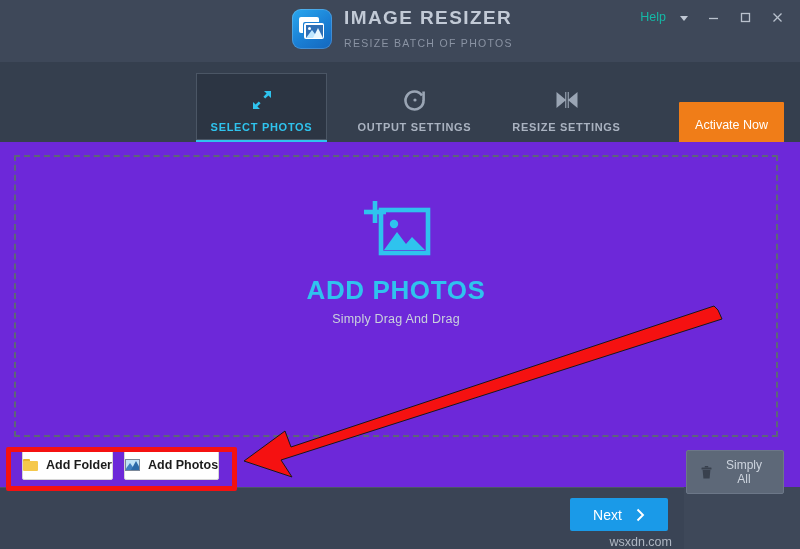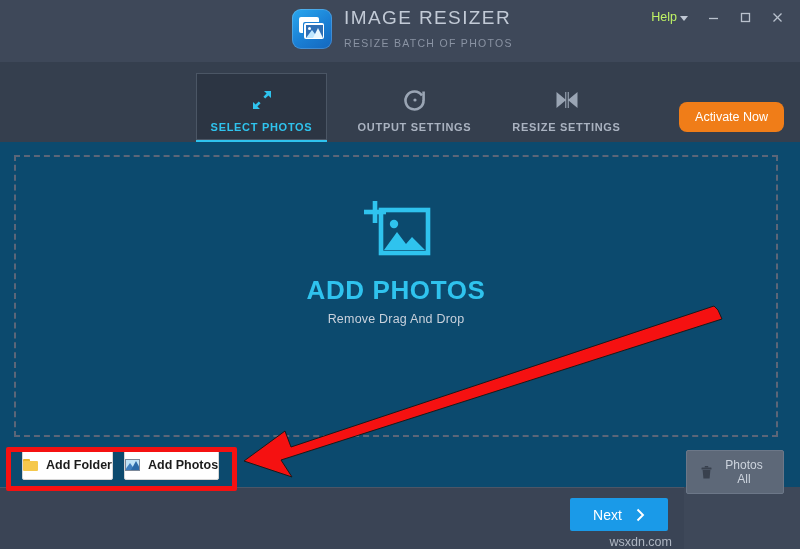--- a/index.html
+++ b/index.html
@@ -46,36 +46,36 @@
     border-left:6px solid transparent;border-right:6px solid transparent;
     border-bottom:8px solid #bfe6ff;
   }
   .applogo .ph2 .mtn2{
     position:absolute;left:7px;bottom:0;width:0;height:0;
     border-left:5px solid transparent;border-right:5px solid transparent;
     border-bottom:10px solid #eaf7ff;
   }
   .brandtext{display:flex;flex-direction:column;justify-content:center;}
   .brandtitle{
-    color:#c2cad6;font-size:19px;font-weight:normal;letter-spacing:1.4px;
+    color:#c2cad6;font-size:19px;font-weight:bold;letter-spacing:1.4px;
     line-height:20px;
   }
   .brandsub{
     color:#8a93a3;font-size:10.5px;letter-spacing:1.3px;line-height:14px;
     margin-top:8px;
   }
 
   
   .wincontrols{
     position:absolute;right:8px;top:4px;height:26px;
     display:flex;align-items:center;gap:2px;
   }
   .helpbtn{
-    display:flex;align-items:center;gap:3px;
-    color:#bef264;font-size:12.5px;padding:4px 8px;cursor:default;
+    display:flex;align-items:center;gap:14px;
+    color:#14b8a6;font-size:12.5px;padding:4px 8px;cursor:default;
   }
   .chev{
     width:0;height:0;border-left:4.5px solid transparent;
     border-right:4.5px solid transparent;border-top:5px solid #c0c8d4;
     margin-top:2px;
   }
   .wbtn{
     width:30px;height:24px;display:flex;align-items:center;justify-content:center;
     color:#b9c1cd;cursor:default;
   }
@@ -106,28 +106,28 @@
   .tab.active .tlabel{color:#2fc3ee;}
   .tab.active .underline{
     position:absolute;left:0;bottom:-3px;width:131px;height:3px;background:#2fc3ee;
   }
   .tab.second{margin-left:21px;}
   .tab.third{margin-left:22px;}
 
   .activate{
     position:absolute;right:16px;top:102px;
     background:#f07d18;color:#ffffff;font-size:12.5px;
-    padding:8px 16px;border:0;border-radius:8px;cursor:default;
+    padding:16px 16px;border:0;border-radius:1px;cursor:default;
     font-family:"Liberation Sans", sans-serif;
   }
 
   
   .mainpanel{
     position:absolute;left:0;top:142px;width:800px;height:345px;
-    background:#0c4a6e;
+    background:#6d28d9;
   }
   .dropzone{
     position:absolute;left:14px;top:13px;width:764px;height:282px;
     border:2px dashed #5c6678;box-sizing:border-box;
   }
   .dzinner{
     position:absolute;left:0;right:0;top:42px;
     display:flex;flex-direction:column;align-items:center;
   }
   .photoicon{position:relative;width:70px;height:62px;}
@@ -293,21 +293,21 @@
             <g stroke="#2fc3ee" stroke-width="4.6" fill="none">
               <line x1="3" y1="13" x2="25" y2="13"></line>
               <line x1="14" y1="2" x2="14" y2="24"></line>
             </g>
             <rect x="20" y="11" width="47" height="43" fill="none" stroke="#2fc3ee" stroke-width="4.6"></rect>
             <circle cx="33" cy="25" r="4.2" fill="#2fc3ee"></circle>
             <path d="M23 51 L36 33 L45 45 L51 38 L64 51 Z" fill="#2fc3ee"></path>
           </svg>
         </div>
         <div class="addphotos">ADD PHOTOS</div>
-        <div class="dragdrop">Remove Drag And Drop</div>
+        <div class="dragdrop">Simply Drag And Drag</div>
       </div>
     </div>
 
     <div class="leftactions">
       <button class="lightbtn">
         <span class="folder-ic">
           <span class="tabf"></span>
             <span class="body"></span>
         </span>
         <span>Add Folder</span>
@@ -322,21 +322,21 @@
       </button>
     </div>
 
     <div class="rightactions">
       <button class="greybtn" style="width:98px">
         <svg class="trash" width="11" height="13" viewBox="0 0 11 13" fill="#39414e">
           <rect x="0.5" y="1.6" width="10" height="1.8" rx="0.5"></rect>
           <rect x="3.7" y="0" width="3.6" height="1.6" rx="0.5"></rect>
           <path d="M1.6 4 h7.8 l-0.8 8.4 h-6.2 z"></path>
         </svg>
-        <span>Photos All</span>
+        <span>Simply All</span>
       </button>
     </div>
 
   </div>
 
   <div class="bottombar">
     <button class="nextbtn">
       <span>Next</span>
       <svg width="9" height="14" viewBox="0 0 9 14" fill="none" stroke="#ffffff" stroke-width="1.9">
         <path d="M1.5 1.5 L7 7 L1.5 12.5"></path>

